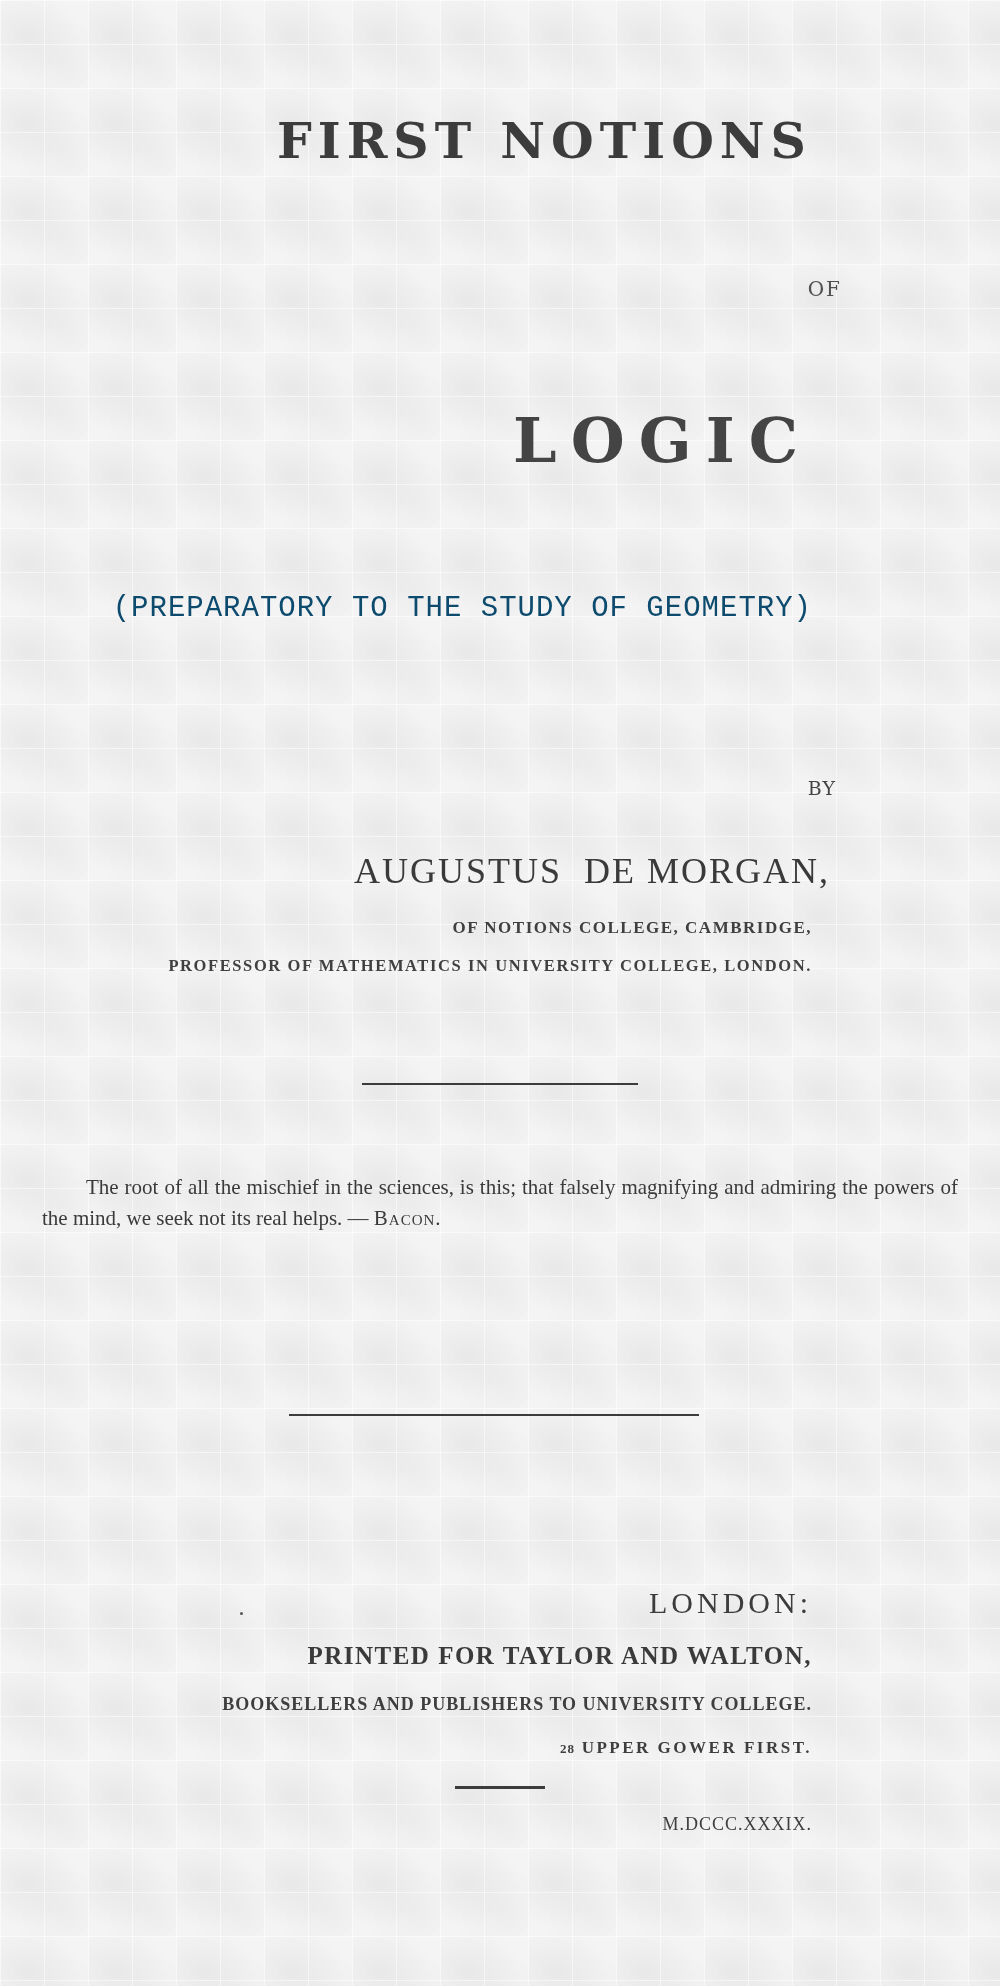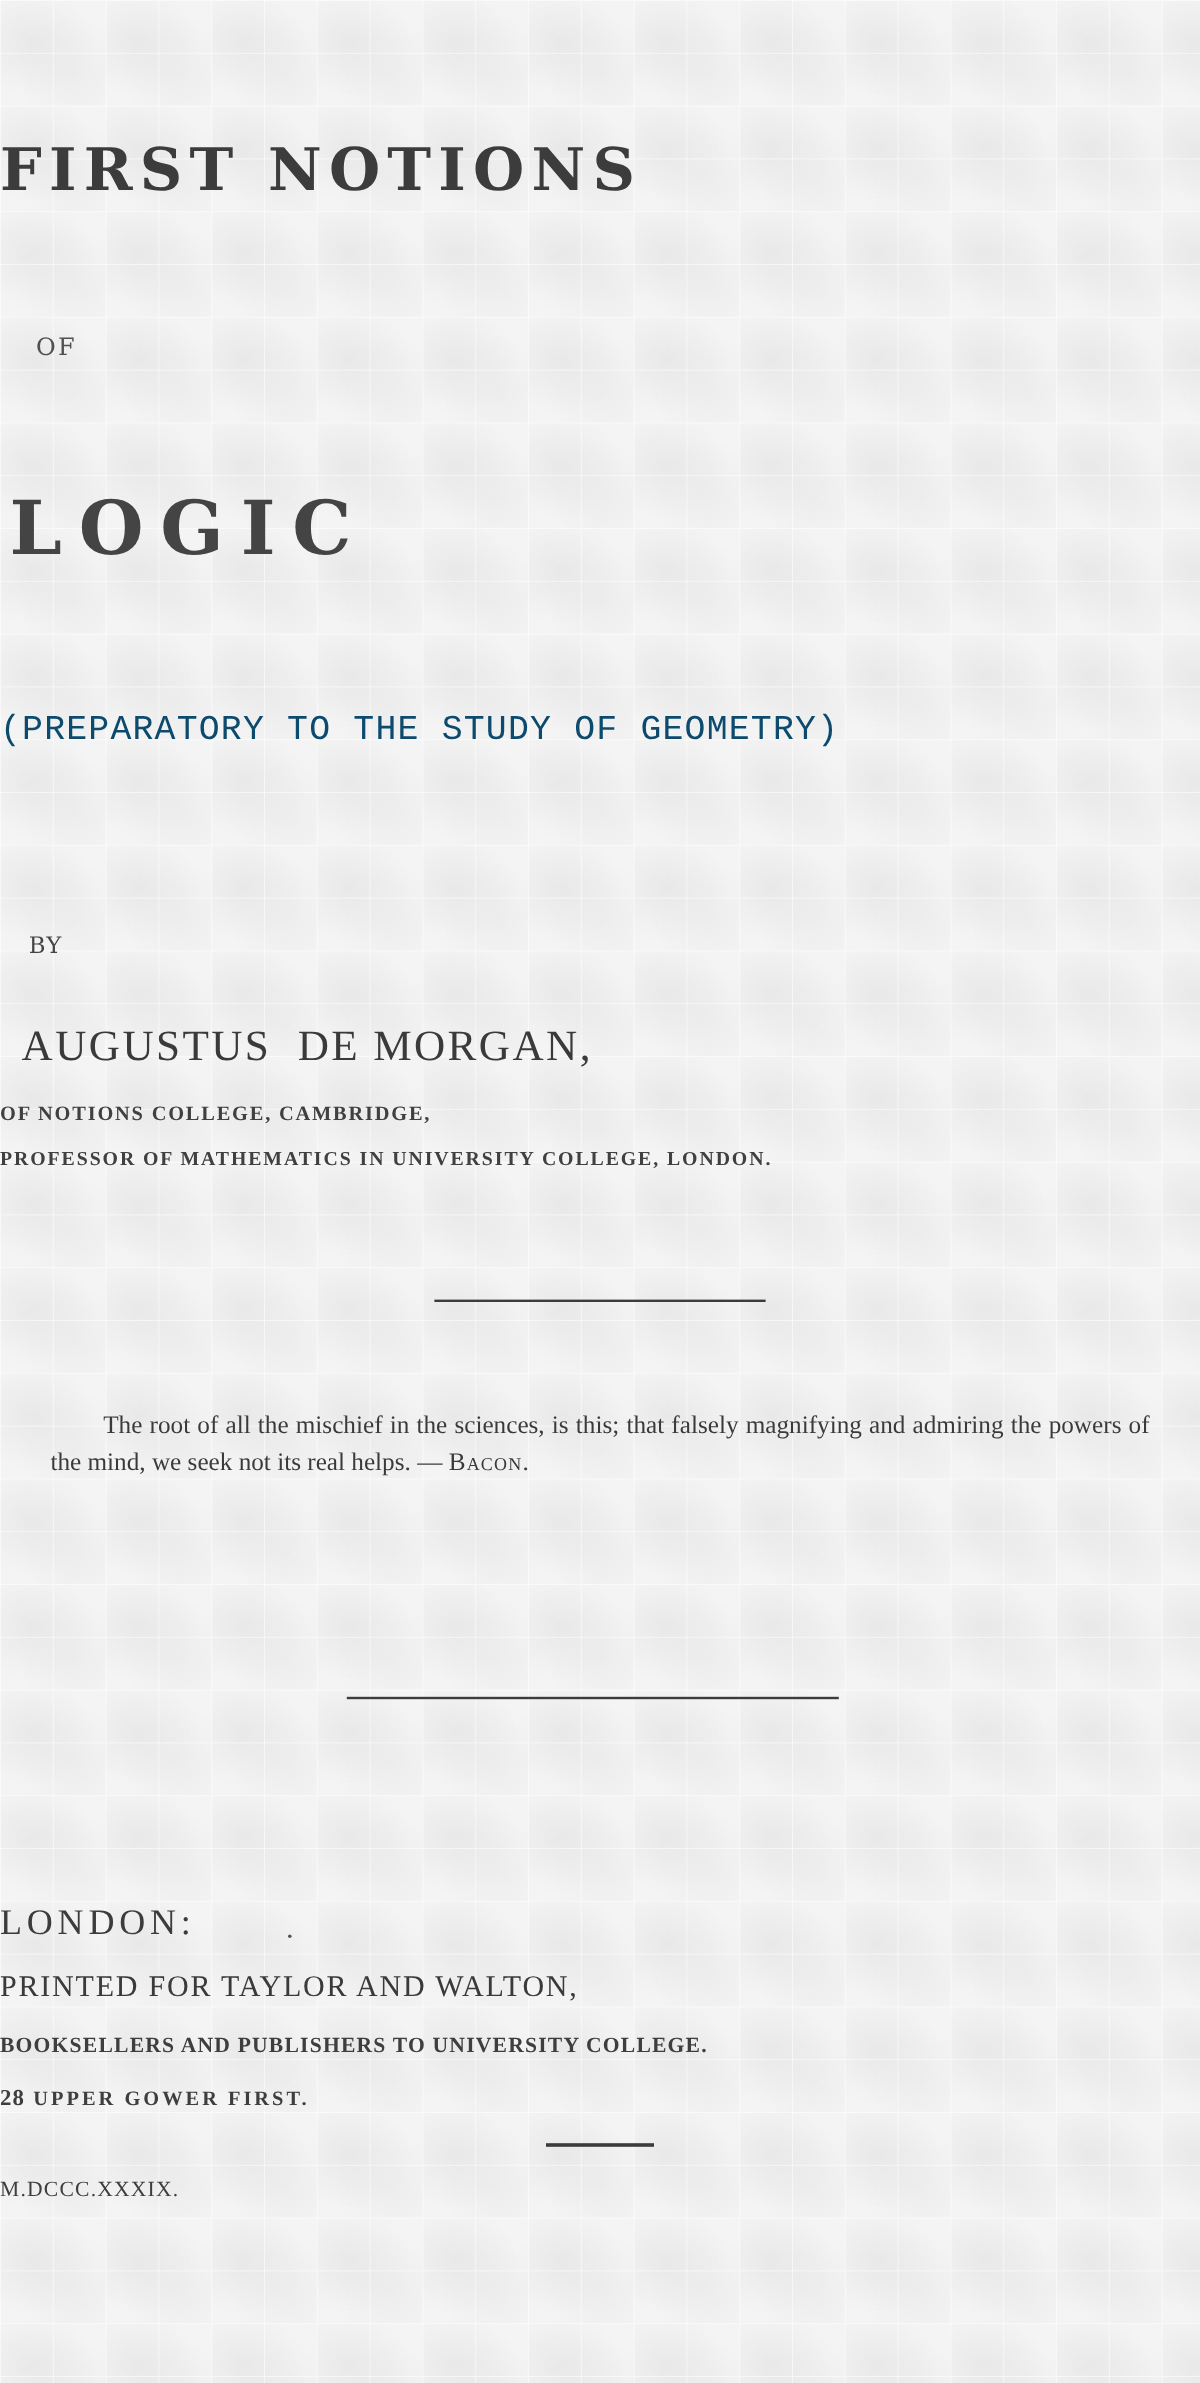--- a/index.html
+++ b/index.html
@@ -18,21 +18,21 @@
         radial-gradient(ellipse at 30% 40%, rgba(225,225,225,0.6) 0%, transparent 60%),
         radial-gradient(ellipse at 70% 70%, rgba(230,230,230,0.5) 0%, transparent 55%);
       background-size: 44px 44px, 44px 44px, 88px 88px, 88px 88px;
       font-family: "DejaVu Serif", "Liberation Serif", serif;
       color: #3a3a3a;
     }
     .line {
       position: absolute;
       left: 0;
       width: 812px;
-      text-align: left;
+      text-align: right;
       white-space: nowrap;
     }
     .title-main {
       top: 112px;
       font-size: 49px;
       letter-spacing: 6px;
       font-weight: bold;
       color: #3c3c3c;
       font-family: "DejaVu Serif", serif;
     }
@@ -118,42 +118,42 @@
       top: 1586px;
       font-size: 30px;
       letter-spacing: 4px;
       color: #3c3c3c;
       font-family: "Liberation Serif", serif;
     }
     .printed {
       top: 1642px;
       font-size: 25px;
       letter-spacing: 1.5px;
-      font-weight: normal;
+      font-weight: bold;
       color: #3a3a3a;
       font-family: "Liberation Serif", serif;
     }
     .booksellers {
       top: 1694px;
       font-size: 18px;
       letter-spacing: 1px;
       font-weight: bold;
       color: #3e3e3e;
       font-family: "Liberation Serif", serif;
     }
     .street {
       top: 1738px;
       font-size: 17px;
       letter-spacing: 2.5px;
       font-weight: bold;
       color: #3e3e3e;
       font-family: "Liberation Serif", serif;
     }
     .street .num {
-      font-size: 19px;
+      font-size: 13px;
       letter-spacing: 1px;
     }
     .year {
       top: 1814px;
       font-size: 18px;
       letter-spacing: 1px;
       color: #3e3e3e;
       font-family: "Liberation Serif", serif;
     }
     .speck {

